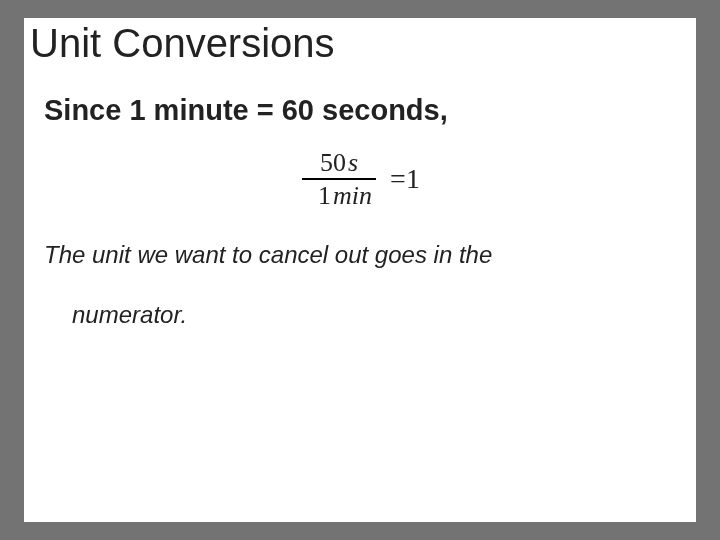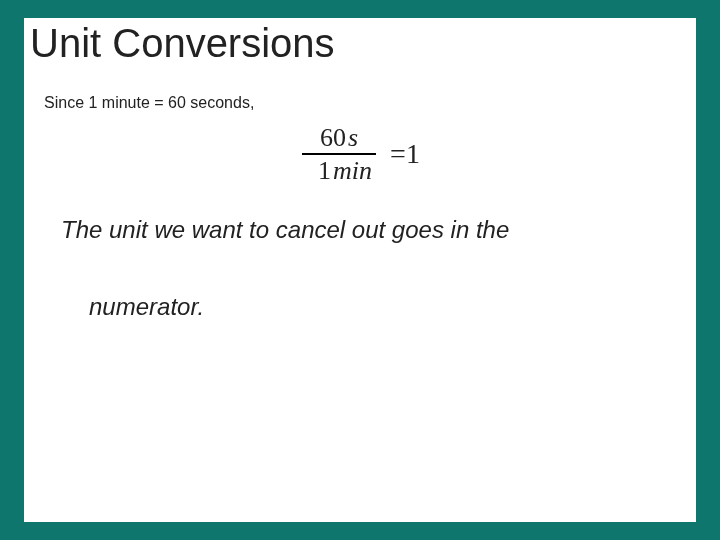--- a/index.html
+++ b/index.html
@@ -6,21 +6,21 @@
     margin: 0;
     padding: 0;
     width: 720px;
     height: 540px;
     overflow: hidden;
     font-family: Arial, Helvetica, sans-serif;
   }
   .slide {
     width: 720px;
     height: 540px;
-    background: #0f766e;
+    background: #737373;
     position: relative;
     box-sizing: border-box;
   }
   .content-box {
     position: absolute;
     left: 24px;
     top: 18px;
     width: 672px;
     height: 504px;
     background: #ffffff;
@@ -30,23 +30,23 @@
     font-weight: 400;
     color: #222;
     margin: 2px 0 0 6px;
     line-height: 1.15;
   }
   .body {
     padding: 28px 20px 0 20px;
     color: #222;
   }
   .line1 {
-    font-size: 16px;
-    font-weight: 400;
-    margin: 0 0 8px 0;
+    font-size: 29px;
+    font-weight: 700;
+    margin: 0 0 18px 0;
   }
   .equation-wrap {
     text-align: center;
     margin: 4px 0 26px 0;
   }
   .equation {
     display: inline-block;
     background: #fff;
     padding: 4px 6px 4px 6px;
     font-family: "Times New Roman", Times, serif;
@@ -81,42 +81,42 @@
   }
   .eq-right {
     font-size: 28px;
     margin-left: 12px;
     vertical-align: middle;
   }
   .italic-p {
     font-size: 24px;
     font-style: italic;
     font-weight: 400;
-    margin: 17px;
+    margin: 0;
     line-height: 1.25;
   }
   .indent {
     padding-left: 28px;
   }
 </style>
 </head>
 <body>
 
 <div class="slide">
   <div class="content-box">
     <h1 class="title">Unit Conversions</h1>
     <div class="body">
       <p class="line1">Since 1 minute = 60 seconds,</p>
 
       <div class="equation-wrap">
         <div class="equation">
           <span class="eq-row">
             <span class="fraction">
               <span class="num">
-                <span>60</span><span class="unit">s</span>
+                <span>50</span><span class="unit">s</span>
               </span>
               <span class="den">
                 <span>1</span><span class="unit">min</span>
               </span>
             </span>
             <span class="eq-right">
               <span>=</span><span>1</span>
             </span>
           </span>
         </div>

